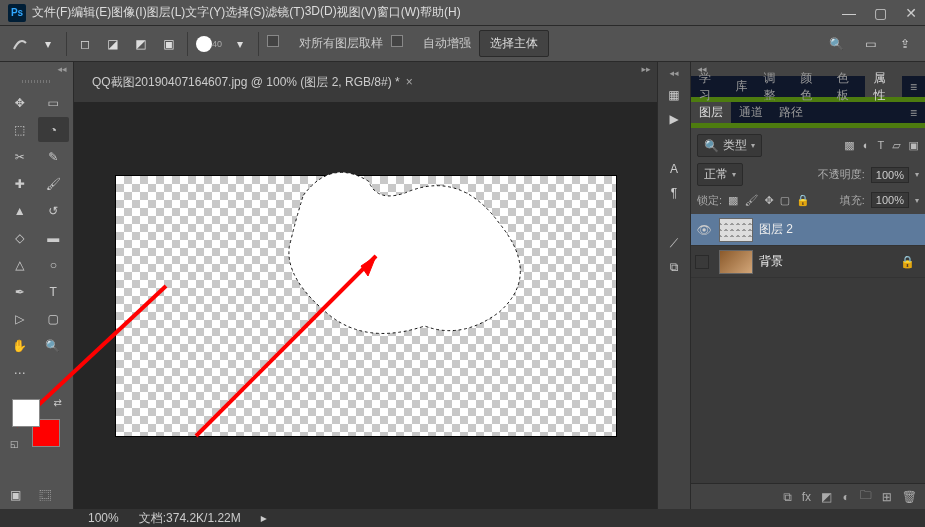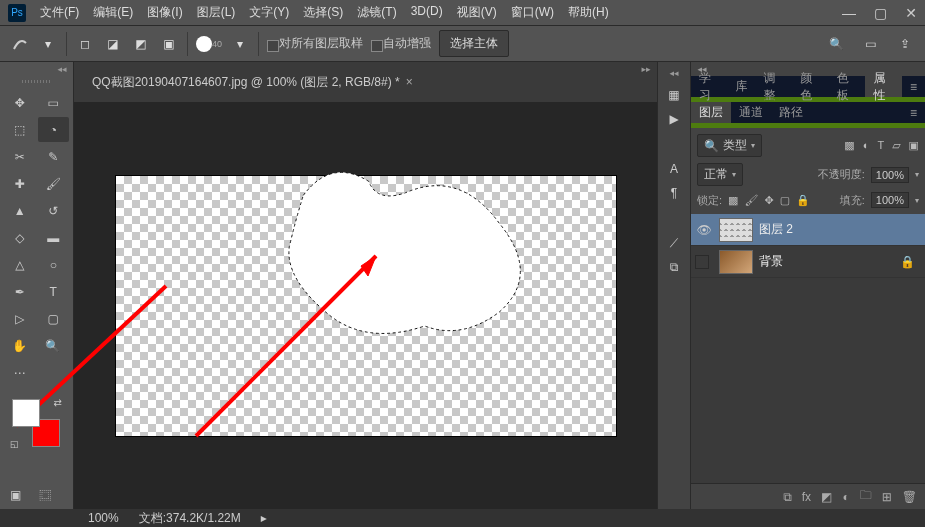--- a/index.html
+++ b/index.html
@@ -1,28 +1,28 @@
 <!DOCTYPE html>
 <html><head>
 <meta charset="utf-8">
 <style>
 *{margin:0;padding:0;box-sizing:border-box;font-family:"Microsoft YaHei",sans-serif;font-size:12px;color:#ccc;user-select:none}
 body{background:#323232;width:925px;height:527px;overflow:hidden;position:relative}
 .title-bar{height:26px;background:#535353;display:flex;align-items:center;padding:0 8px;border-bottom:1px solid #2a2a2a}
-.ps-logo{width:18px;height:18px;background:#001e36;color:#31a8ff;display:flex;align-items:center;justify-content:center;font-weight:normal;font-size:10px;border-radius:2px}
-.menu-bar{display:flex;gap:14px;margin-left:14px;flex:1}
+.ps-logo{width:18px;height:18px;background:#001e36;color:#31a8ff;display:flex;align-items:center;justify-content:center;font-weight:bold;font-size:10px;border-radius:2px}
+.menu-bar{display:flex;margin-left:6px;flex:1}
 .menu-item{color:#ddd;cursor:pointer;font-size:12px}
 .win-controls{display:flex;gap:18px;margin-left:auto;color:#ccc}
 .win-btn{cursor:pointer;font-size:14px}
 .options-bar{height:36px;background:#535353;display:flex;align-items:center;padding:0 10px;gap:8px;border-bottom:1px solid #2a2a2a}
 .opt-icon{width:20px;height:20px;display:flex;align-items:center;justify-content:center;color:#ddd}
 .brush-preview{width:26px;height:26px;display:flex;align-items:center;justify-content:center}
 .brush-circle{width:16px;height:16px;background:#fff;border-radius:50%}
 .brush-size{font-size:9px;color:#aaa}
-.checkbox-label{display:flex;align-items:flex-end;gap:0;color:#ddd}
+.checkbox-label{display:flex;align-items:flex-start;gap:20px;color:#ddd}
 .cb{width:12px;height:12px;border:1px solid #888;background:#434343}
 .opt-btn{padding:4px 10px;background:#434343;border:1px solid #2a2a2a;color:#ddd;cursor:pointer;border-radius:2px}
 .vdiv{width:1px;height:24px;background:#3a3a3a}
 .right-icons{margin-left:auto;display:flex;gap:14px}
 .main-area{display:flex;height:calc(100% - 62px - 18px);position:relative}
 .left-tools{width:74px;background:#535353;display:flex;flex-direction:column;border-right:1px solid #2a2a2a}
 .tools-grip{height:10px;display:flex;justify-content:center;align-items:center}
 .grip-dots{width:30px;height:3px;background:repeating-linear-gradient(90deg,#777,#777 1px,transparent 1px,transparent 3px)}
 .tool-grid{display:grid;grid-template-columns:1fr 1fr;gap:2px;padding:4px}
 .tool-cell{height:25px;display:flex;align-items:center;justify-content:center;cursor:pointer;color:#ccc;border-radius:2px}

